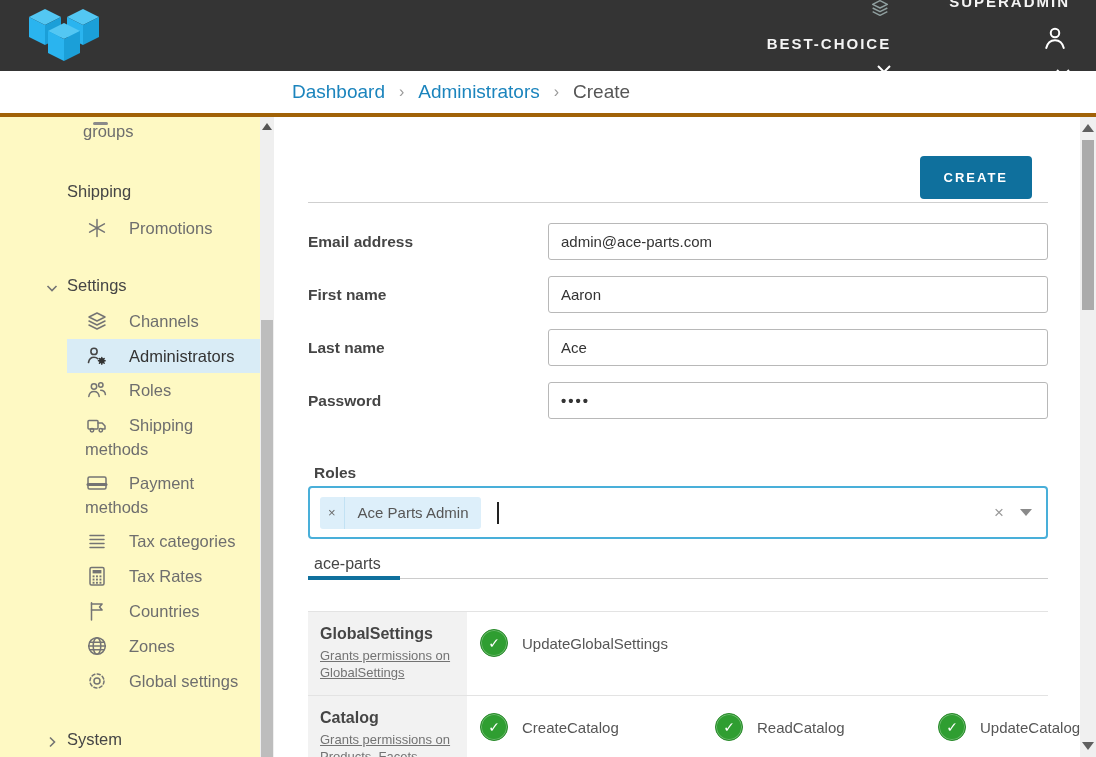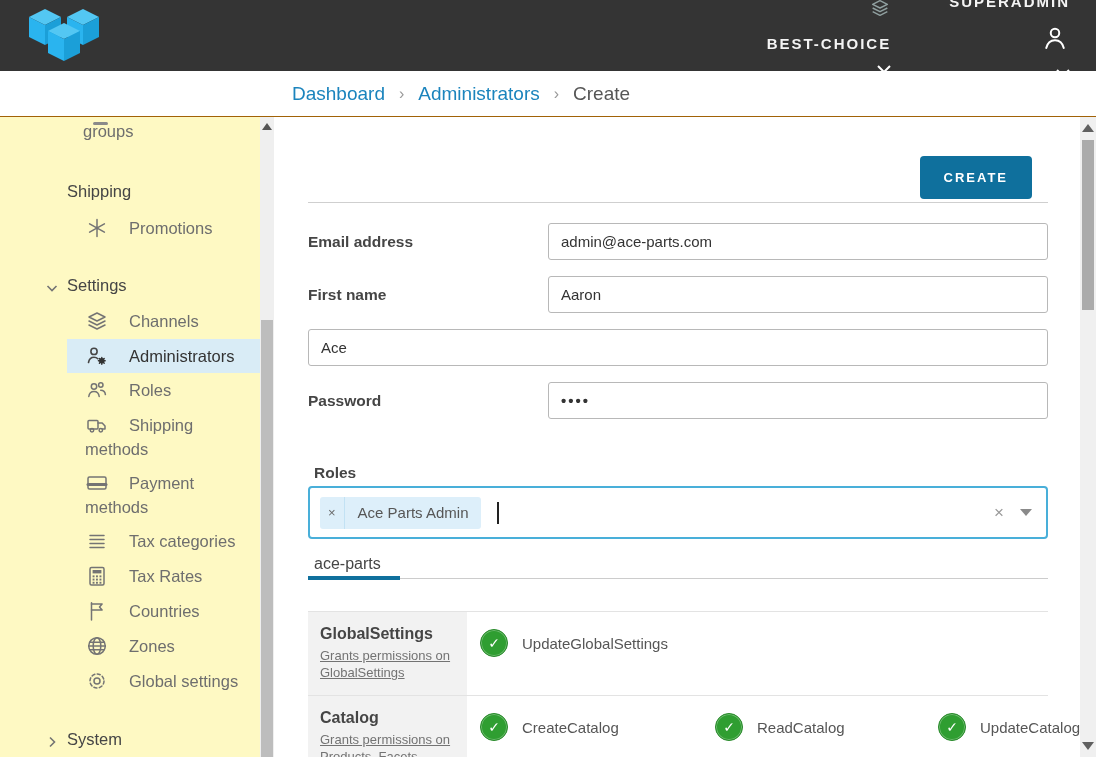--- a/index.html
+++ b/index.html
@@ -8,21 +8,21 @@
 
   
   .topbar { height:71px; background:#343434; display:flex; align-items:center; }
   .logo { width:72px; height:58px; margin-left:28px; cursor:pointer; }
   .topbar-right { margin-left:auto; display:flex; align-items:center; gap:58px; padding-right:26px; }
   .channel-switcher, .user-menu { display:flex; align-items:flex-end; gap:13px; color:#f4f4f4;
     font-size:15px; font-weight:bold; letter-spacing:2px; cursor:pointer;flex-direction:column; }
   .chev-sm { width:14px; height:9px; }
 
   
-  .breadcrumb-bar { height:46px; background:#fff; border-bottom:1px solid #a16207;
+  .breadcrumb-bar { height:46px; background:#fff; border-bottom:4px solid #a16207;
     display:flex; align-items:center; padding-left:292px; }
   .breadcrumb { list-style:none; display:flex; align-items:center; gap:14px; font-size:19px; }
   .crumb-link { color:#1b84bd; text-decoration:none; cursor:pointer; }
   .crumb-current { color:#565656; }
   .crumb-sep { color:#9a9a9a; font-size:16px; }
 
   
   .content { display:flex; height:640px; }
 
   
@@ -250,20 +250,21 @@
     <div class="form-area" id="form-area">
         <div class="form-row">
           <label class="form-label">Email address</label>
           <input class="form-input" type="text" value="admin@ace-parts.com" style="">
         </div>
         <div class="form-row">
           <label class="form-label">First name</label>
           <input class="form-input" type="text" value="Aaron" style="">
         </div>
         <div class="form-row">
+          <label class="form-label">Last name</label>
           <input class="form-input" type="text" value="Ace" style="">
         </div>
         <div class="form-row">
           <label class="form-label">Password</label>
           <input class="form-input pw" type="text" value="••••" style="">
         </div>
       </div>
 
     <div class="roles-label">Roles</div>
     <div class="roles-select">

